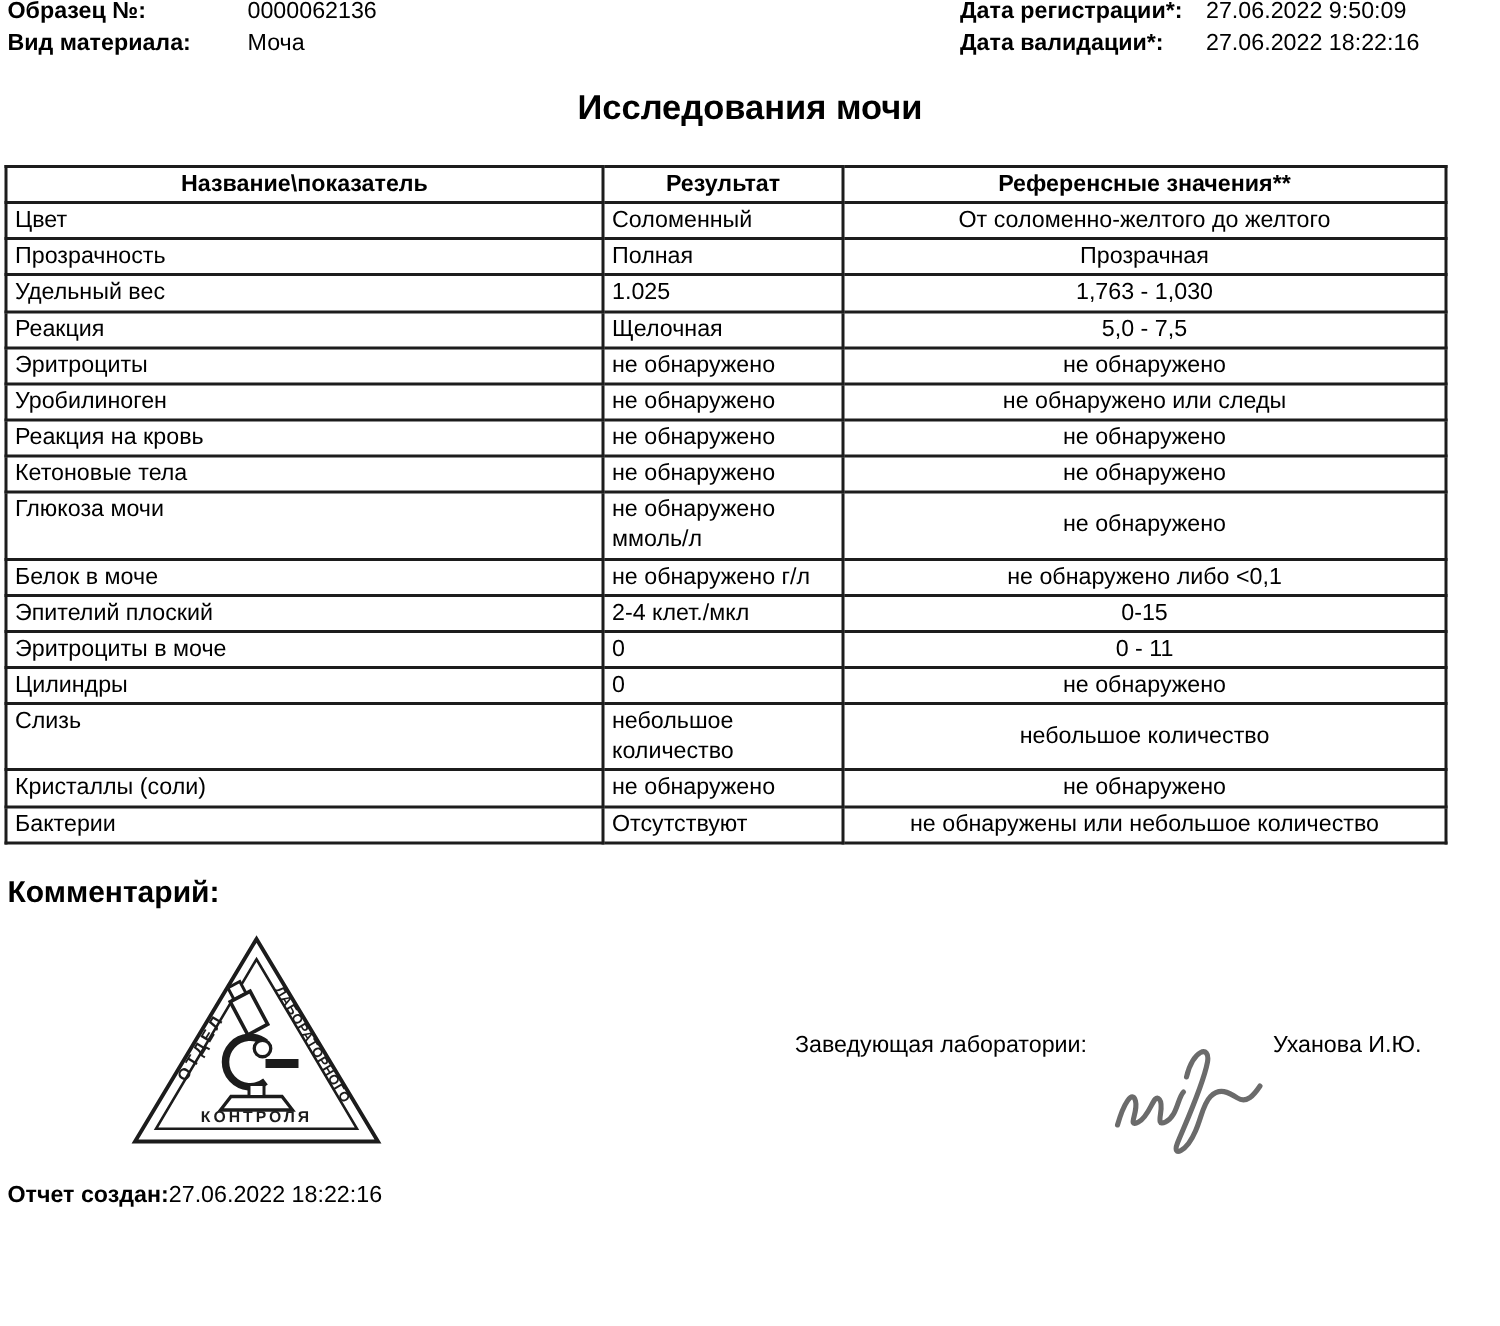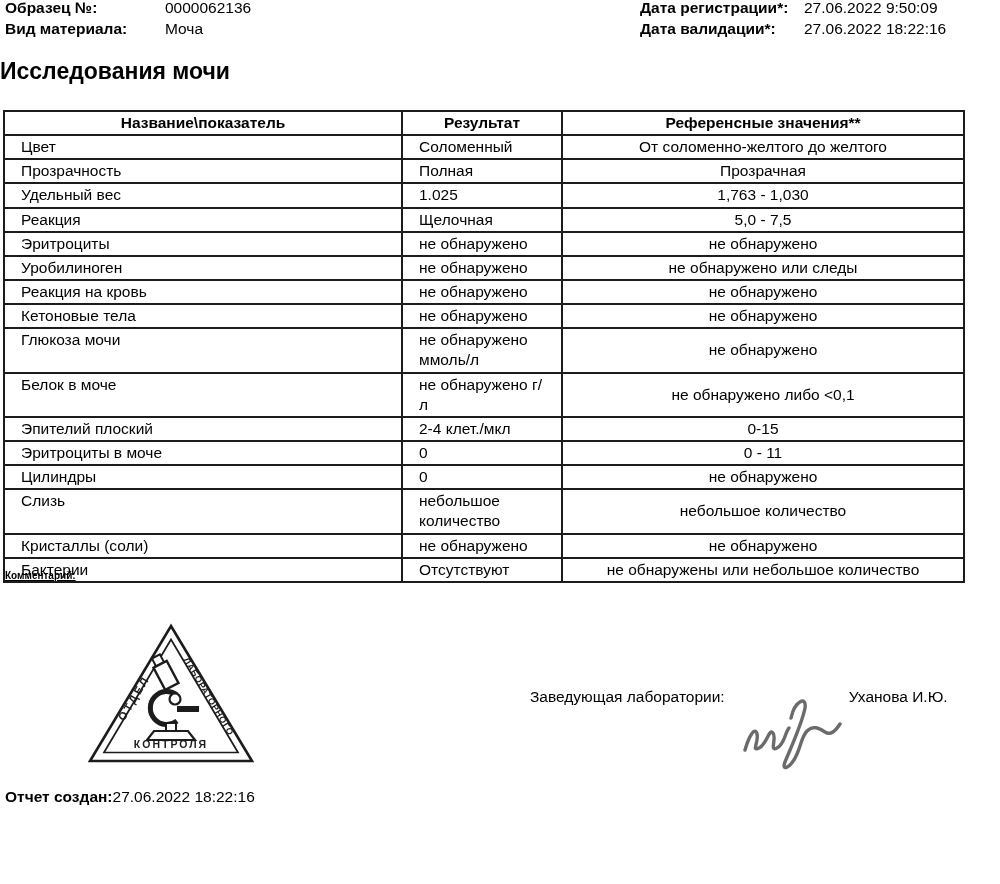--- a/index.html
+++ b/index.html
@@ -19,47 +19,47 @@
   .meta-col.right { left: 640px; }
   .meta-row { display: flex; line-height: 21px; }
   .meta-label { font-weight: bold; display: inline-block; }
   .meta-col.left  .meta-label { width: 160px; }
   .meta-col.right .meta-label { width: 164px; }
   .meta-value { white-space: nowrap; }
 
   
   .title {
     position: absolute; top: 58px; left: 0; width: 100%;
-    text-align: left; font-size: 23px; font-weight: bold;
+    text-align: center; font-size: 23px; font-weight: bold;
   }
 
   
   table.results {
     position: absolute; top: 110px; left: 3px;
     width: 960px; border-collapse: collapse;
     font-size: 15.5px; table-layout: fixed;
   }
   table.results th, table.results td {
     border: 2px solid #1c1c1c;
-    padding: 1px 16px;
+    padding: 1px 5px;
     height: 22px;
     line-height: 1.3;
   }
   table.results th { font-weight: bold; text-align: center; vertical-align: middle; }
   col.c1 { width: 398px; }
   col.c2 { width: 160px; }
   col.c3 { width: 402px; }
   td.c1 { text-align: left; vertical-align: top; }
   td.c2 { text-align: left; vertical-align: top; }
   td.c3 { text-align: center; vertical-align: middle; }
 
   
   .comment {
-    position: absolute; top: 570px; left: 5px;
-    font-size: 10px; font-weight: bold; text-decoration: underline;
+    position: absolute; top: 584px; left: 5px;
+    font-size: 20px; font-weight: bold;
   }
 
   
   .stamp { position: absolute; top: 622px; left: 85px; }
   .stamp text { font-family: "Liberation Sans", sans-serif; font-weight: bold; fill: #1c1c1c; }
 
   
   .sign-row {
     position: absolute; top: 688px; left: 488px; height: 84px;
     display: flex; align-items: flex-start; font-size: 15.5px; margin-left: 42px;

